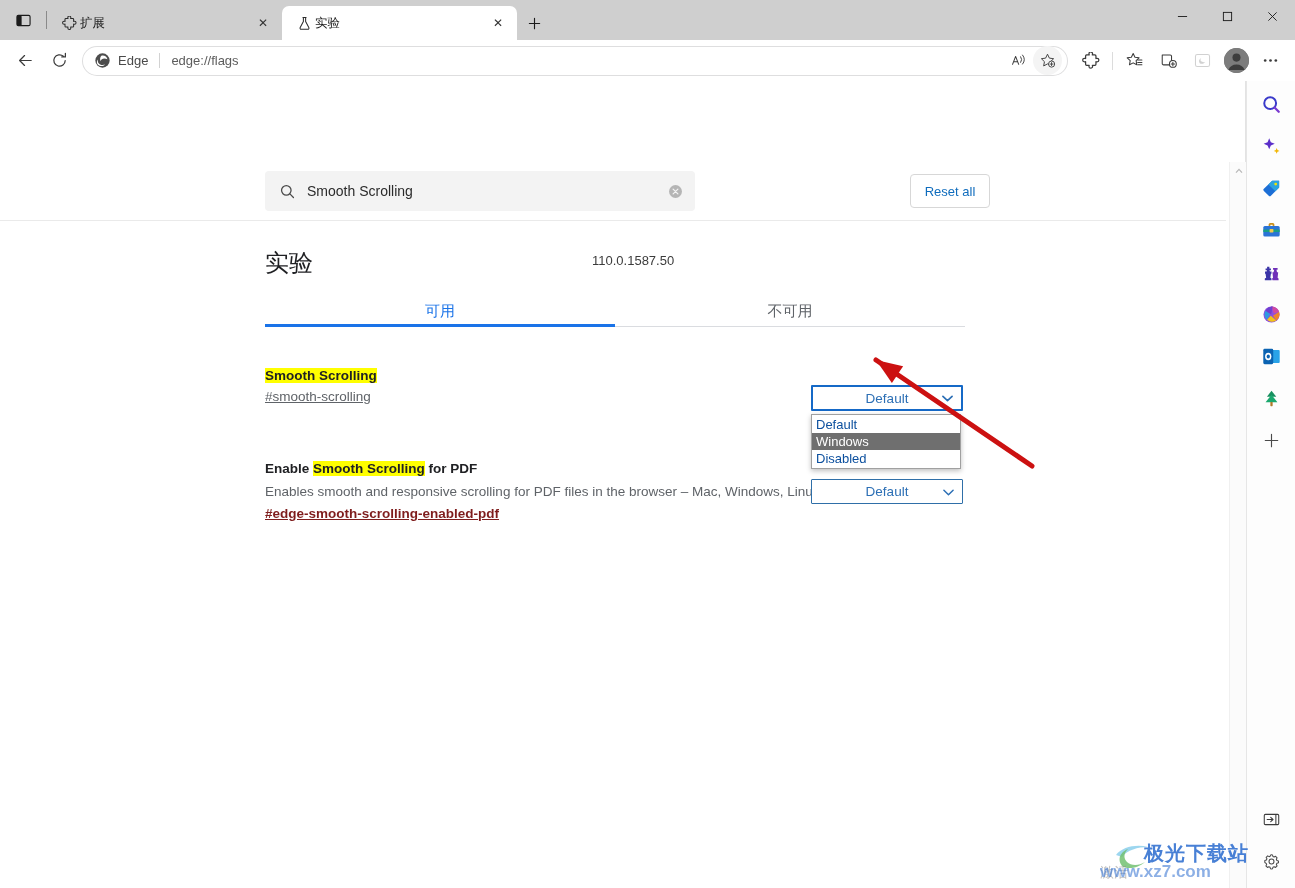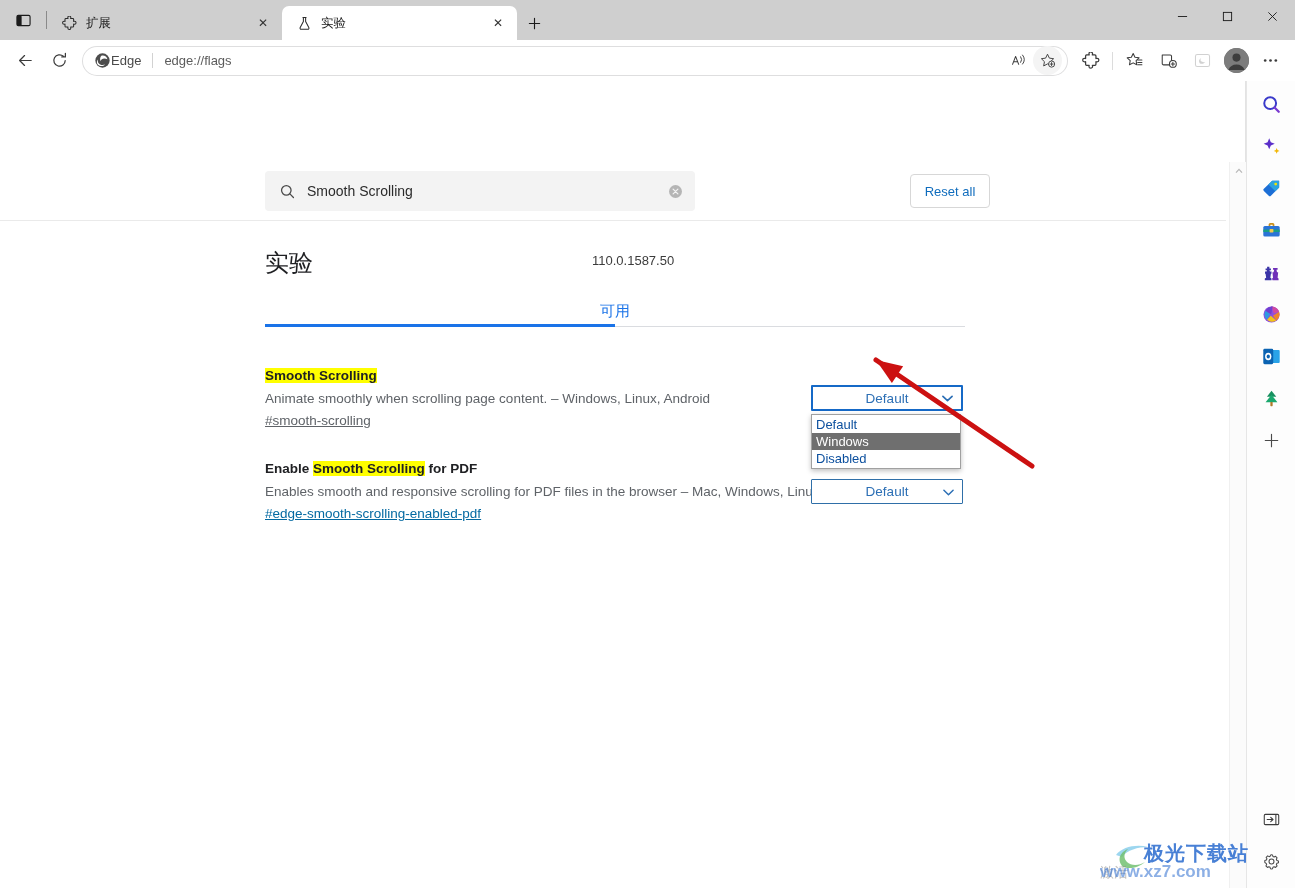--- a/index.html
+++ b/index.html
@@ -20,21 +20,21 @@
     display:flex; align-items:flex-end;
   }
   .tabstrip{ display:flex; align-items:flex-end; height:40px; flex:1; }
   .tab-actions{
     width:46px; height:40px; display:flex; align-items:center; justify-content:center;
     cursor:pointer;
   }
   .tab-sep{ width:1px; height:18px; background:#8a8a8a; margin-bottom:11px; }
   .tab{
     position:relative; height:34px; width:235px;
-    display:flex; align-items:center; gap:8px;
+    display:flex; align-items:center; gap:2px;
     padding:0 8px 0 14px; font-size:12.5px; color:#1b1b1b;
     border-radius:7px 7px 0 0; cursor:pointer;
   }
   .tab.inactive{ background:transparent; }
   .tab.active{ background:#ffffff; }
   .tab .favicon{ width:17px; height:17px; flex:0 0 17px; display:flex; align-items:center; justify-content:center;}
   .tab .title{ flex:1; overflow:hidden; white-space:nowrap; text-overflow:ellipsis; font-size:12.5px;}
   .tab .closex{ width:22px; height:22px; display:flex; align-items:center; justify-content:center; border-radius:4px; }
   .newtab{
     width:34px;height:34px;display:flex;align-items:center;justify-content:center;
@@ -53,21 +53,21 @@
   .tbtn{
     width:34px;height:34px;border-radius:6px;display:flex;align-items:center;justify-content:center;
     cursor:pointer; flex:0 0 34px;
   }
   .omnibox{
     flex:1; height:30px; margin:0 6px 0 6px;
     background:#ffffff; border-radius:16px;
     display:flex; align-items:center; padding:0 6px 0 12px;
     box-shadow: inset 0 0 0 1px #dededf;
   }
-  .omni-brand{ display:flex; align-items:center; font-size:13px; color:#4a4a4a; }
+  .omni-brand{ display:flex; align-items:center; gap:7px; font-size:13px; color:#4a4a4a; }
   .omni-divider{ width:1px; height:15px; background:#d2d2d2; margin:0 11px; }
   .omni-url{ font-size:13px; color:#5c5c5c; flex:1; }
   .omni-right{ display:flex; align-items:center; }
   .omni-right .tbtn{ width:29px;height:29px;flex:0 0 29px; }
   .avatar{
     width:25px;height:25px;border-radius:50%;background:#797979;
     display:flex;align-items:center;justify-content:center;
   }
 
   
@@ -348,42 +348,42 @@
 
   <div class="resetall">Reset all</div>
   <div class="hdr-rule"></div>
 
   <div class="content">
     <div class="exp-title">实验</div>
     <div class="version">110.0.1587.50</div>
 
     <div class="tabs-row">
       <div class="ftab sel">可用</div>
+      <div class="ftab">不可用</div>
     </div>
     <div class="tabs-underline"></div>
     <div class="tabs-active-bar"></div>
 
     <div class="flag" style="top:146px;">
       <div class="fname"><span class="hl">Smooth Scrolling</span></div>
-      <div class="fdesc">Animate smoothly when scrolling page content. – Windows, Linux, Android</div>
       <a class="fperm" href="#" style="color:#5f6368;">#smooth-scrolling</a>
     </div>
     <div class="fselect" style="left:811px; top:164px;">
       <span>Default</span>
       <span class="caret">
         <svg width="11" height="8" viewBox="0 0 12 8">
             <path d="M1 1.6L6 6.4 11 1.6" fill="none" stroke="#2c6fb5" stroke-width="1.8" stroke-linecap="round" stroke-linejoin="round"></path>
           </svg>
       </span>
     </div>
 
     <div class="flag" style="top:239px;">
       <div class="fname"><span>Enable </span><span class="hl">Smooth Scrolling</span><span> for PDF</span></div>
       <div class="fdesc">Enables smooth and responsive scrolling for PDF files in the browser – Mac, Windows, Linux</div>
-      <a class="fperm" href="#" style="color:#0369a1;">#edge-smooth-scrolling-enabled-pdf</a>
+      <a class="fperm" href="#" style="color:#7f1d1d;font-weight:bold;">#edge-smooth-scrolling-enabled-pdf</a>
     </div>
     <div class="fselect thin" style="left:811px; top:258px;">
       <span>Default</span>
       <span class="caret">
         <svg width="11" height="8" viewBox="0 0 12 8">
             <path d="M1 1.6L6 6.4 11 1.6" fill="none" stroke="#2c6fb5" stroke-width="1.6" stroke-linecap="round" stroke-linejoin="round"></path>
           </svg>
       </span>
     </div>
   </div>

